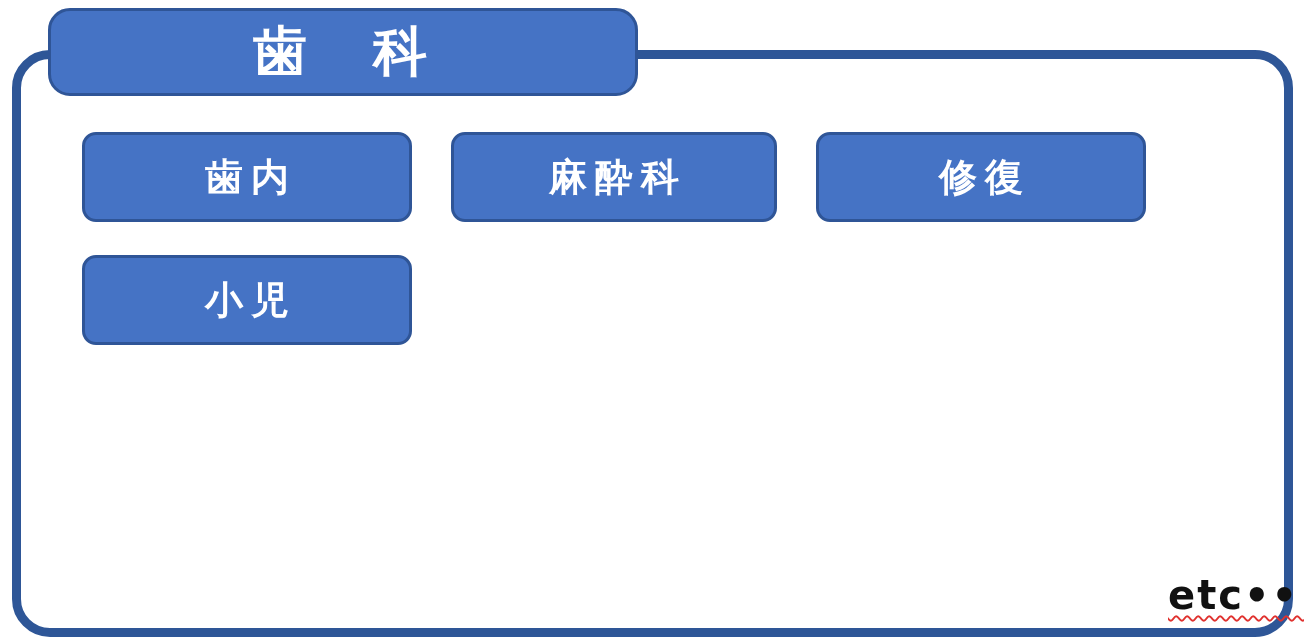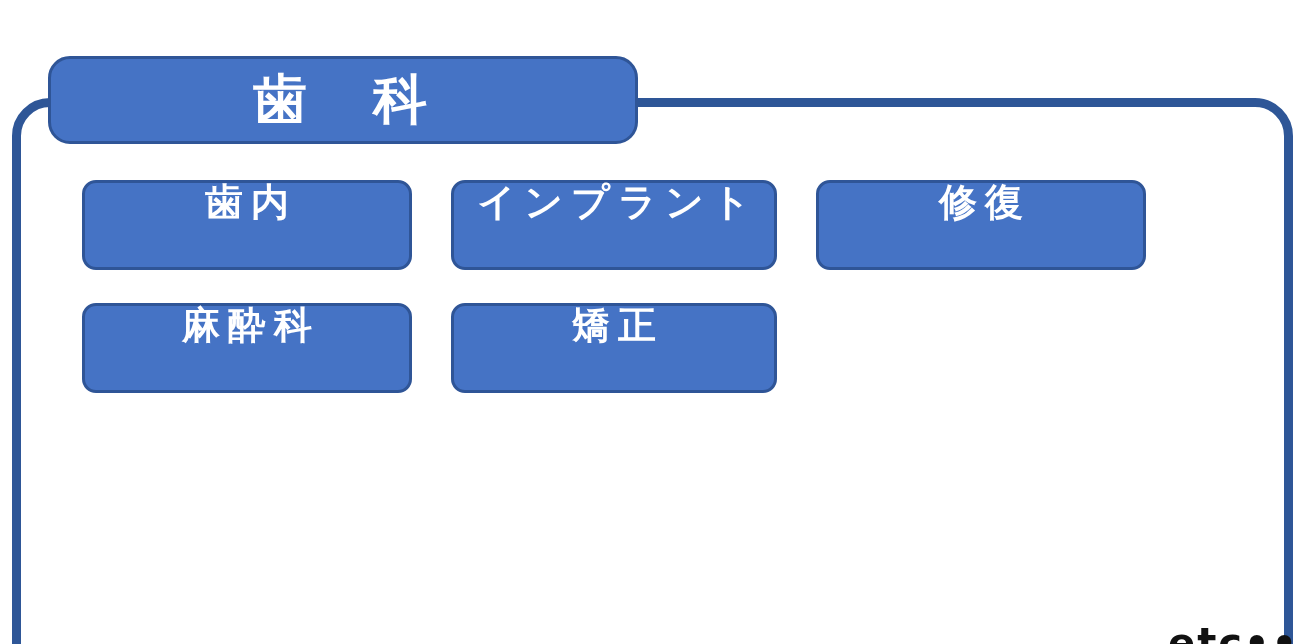--- a/index.html
+++ b/index.html
@@ -3,21 +3,21 @@
 <meta charset="utf-8">
 <style>
   * { margin: 0; padding: 0; box-sizing: border-box; }
   html, body {
     width: 1304px; height: 644px;
     background: #ffffff;
     font-family: "DejaVu Sans", "Liberation Sans", sans-serif;
     overflow: hidden;
     position: relative;
   }
-  .stage { position: absolute; inset: 0; width: 1304px; height: 544px; margin-top: 48px; }
+  .stage { position: absolute; inset: 0; width: 1304px; height: 544px; }
 
   
   .frame {
     position: absolute;
     left: 12px; top: 50px;
     width: 1281px; height: 587px;
     border: 9px solid #2e5697;
     border-radius: 38px;
     background: transparent;
   }
@@ -51,21 +51,21 @@
     grid-template-columns: 330px 326px 330px;
     grid-template-rows: repeat(4, 90px);
     column-gap: 39px;
     row-gap: 33px;
     z-index: 1;
   }
   .cat-box {
     background: #4573c5;
     border: 3px solid #2f5597;
     border-radius: 14px;
-    display: flex; align-items: flex-start; justify-content: center;
+    display: flex; align-items: center; justify-content: center;
   }
   .cat-box .cat-label {
     color: #ffffff;
     font-size: 38px;
     font-weight: bold;
     letter-spacing: 8px;
     line-height: 1;
     white-space: nowrap;
     padding-left: 8px; 
   }
@@ -94,28 +94,25 @@
 
   <div class="title-box">
     <span class="title-text">歯　科</span>
   </div>
 
   <div class="grid">
     <div class="cat-box">
       <span class="cat-label">歯内</span>
     </div>
     <div class="cat-box">
-      <span class="cat-label">インプラント</span>
+      <span class="cat-label">麻酔科</span>
     </div>
     <div class="cat-box">
       <span class="cat-label">修復</span>
     </div>
     <div class="cat-box">
-      <span class="cat-label">麻酔科</span>
-    </div>
-    <div class="cat-box">
-      <span class="cat-label">矯正</span>
+      <span class="cat-label">小児</span>
     </div>
   </div>
 
   <div class="etc">etc•••</div>
 
 </div>
 
 </body></html>

